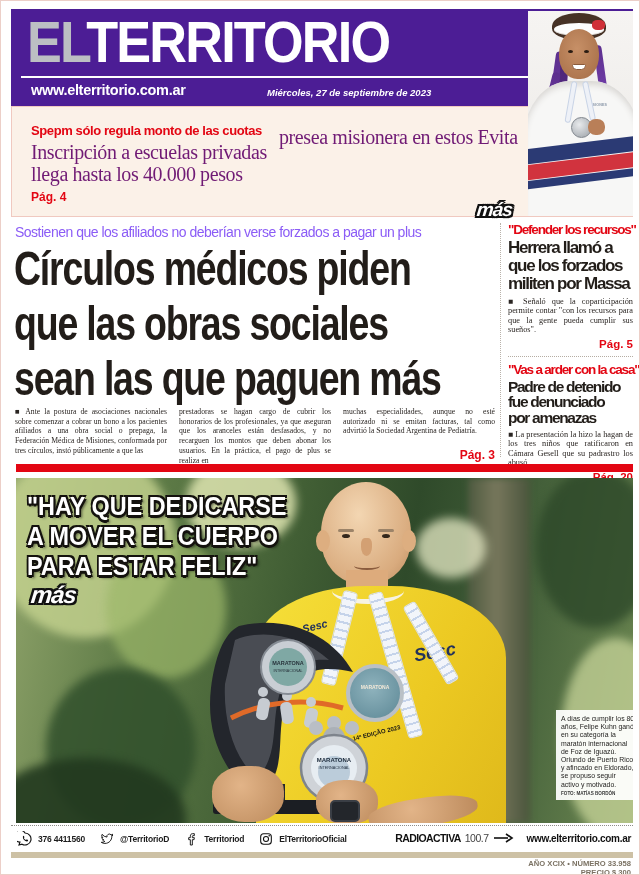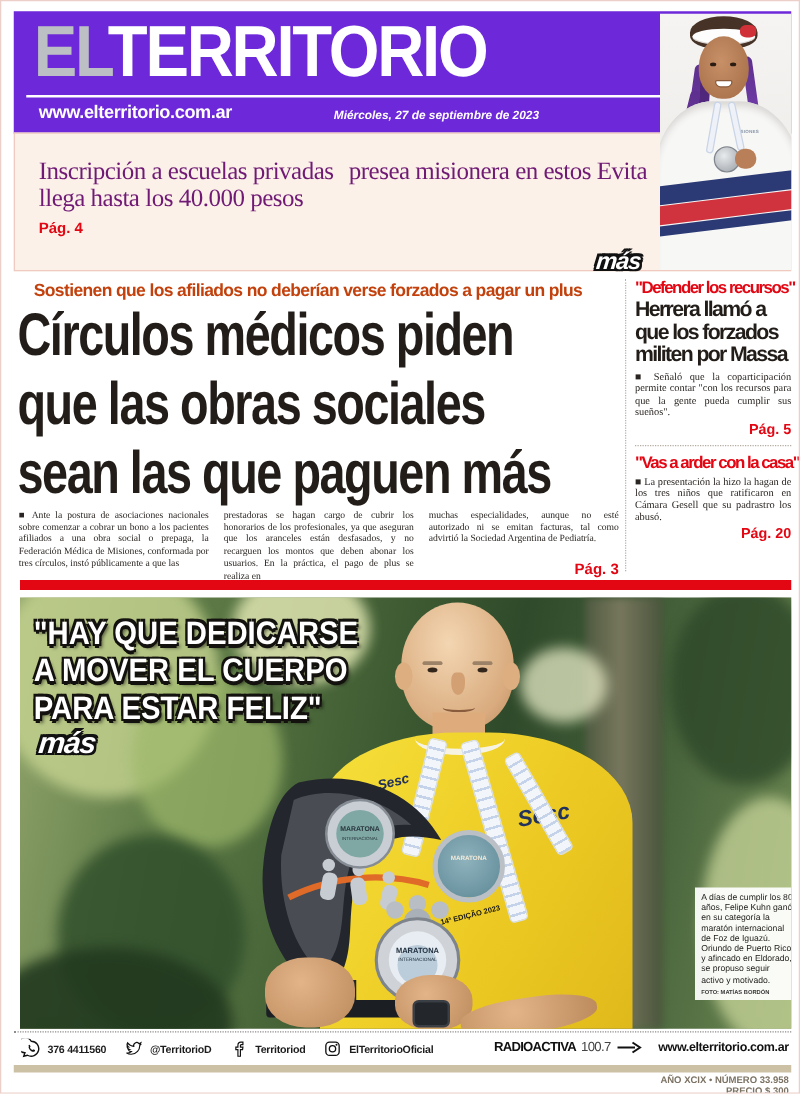--- a/index.html
+++ b/index.html
@@ -2,21 +2,21 @@
 <html><head>
 <meta charset="utf-8">
 <style>
   * { box-sizing: border-box; }
   html,body { margin:0; padding:0; background:#fff; }
   body { width:640px; height:875px; font-family:"Liberation Sans",sans-serif; }
   #page { position:relative; width:640px; height:875px; background:#fff; overflow:hidden; border:1px solid #eccfc8; }
   .abs { position:absolute; }
 
   
-  .masthead { left:10px; top:8px; width:622px; height:98px; background:#6d28d9; }
+  .masthead { left:10px; top:8px; width:622px; height:98px; background:#4c1d95; }
   .logo { left:16px; top:0px; font-size:58px; font-weight:bold; letter-spacing:-2px; white-space:nowrap;
           transform:scaleX(.9); transform-origin:left top; line-height:66px;}
   .logo .el { color:#bcbfc3; } .logo .rest { color:#ffffff; }
   .m-rule { left:10px; width:602px; top:67px; height:2px; background:#fff; }
   .m-url { left:20px; top:73px; color:#fff; font-weight:bold; font-size:14.5px; letter-spacing:-0.3px; }
   .m-date { left:256px; top:78px; color:#fff; font-weight:bold; font-style:italic; font-size:9.5px; }
 
   
   .girl { left:527px; top:10px; width:105px; height:205px; background:linear-gradient(#f6f4f2,#ebe9e6); overflow:hidden; z-index:6; }
   .g-hairtop { left:24px; top:2px; width:54px; height:26px; background:#463226; border-radius:50% 50% 40% 40%; }
@@ -40,21 +40,21 @@
   .t-box2 { left:267px; top:16px; width:250px; }
   .t-kicker { font-size:13px; letter-spacing:-0.4px; white-space:nowrap; }
   .t-line { font-family:"Liberation Serif","DejaVu Serif",serif; font-size:20px; line-height:21.5px; color:#701a75; letter-spacing:-0.4px; white-space:nowrap; }
   .t-hl { margin-top:4px; }
   .t-page { color:#e30613; font-weight:bold; font-size:12px; text-align:left; margin-top:5px; width:225px;}
   .mas { font-weight:bold; font-style:italic; color:#fff; letter-spacing:-1px; transform:skewX(-6deg);
          text-shadow:-2px -2px 0 #111,2px -2px 0 #111,-2px 2px 0 #111,2px 2px 0 #111,0 2px 0 #111,2px 0 0 #111,-2px 0 0 #111,0 -2px 0 #111; }
   .t-mas { left:198px; top:76px; font-size:19px; }
 
   
-  .lead-kicker { left:26px; top:223px; font-size:14px; font-weight:bold; color:#c2410c; letter-spacing:-0.5px; white-space:nowrap; }
+  .lead-kicker { left:14px; top:223px; font-size:14px; font-weight:normal; color:#8b5cf6; letter-spacing:-0.5px; white-space:nowrap; }
   .lead-hl { left:13px; top:240px; width:495px; color:#221d19; }
   .hl-line { font-size:48px; font-weight:bold; letter-spacing:-1.5px; line-height:55px; white-space:nowrap;
              transform:scaleX(.78); transform-origin:left center; }
   .lead-body { left:14px; top:406px; width:480px; display:flex; gap:12px; }
   .lead-col { width:152px; font-family:"Liberation Serif","DejaVu Serif",serif; font-size:7.7px; line-height:9.7px; color:#2a2522; text-align:justify; }
   .lead-page { left:390px; top:447px; width:104px; text-align:right; color:#e30613; font-weight:bold; font-size:12px; }
   .v-div { left:499px; top:222px; height:234px; border-left:1px dotted #b9b2aa; }
 
   
   .rcol { left:507px; top:221px; width:125px; }
@@ -142,20 +142,21 @@
     </div>
     <div class="abs g-jtext">MISIONES</div>
     <div class="abs g-lan" style="left:40px; top:70px; height:42px; transform:rotate(10deg);"></div>
     <div class="abs g-lan" style="left:58px; top:70px; height:40px; transform:rotate(-12deg);"></div>
     <div class="abs g-medal"></div>
     <div class="abs g-hand"></div>
   </div>
 
   <div class="abs teasers">
     <div class="abs t-box1">
+      <div class="kicker t-kicker">Spepm sólo regula monto de las cuotas</div>
       <div class="t-hl">
         <div class="t-line">Inscripción a escuelas privadas</div>
         <div class="t-line">llega hasta los 40.000 pesos</div>
       </div>
       <div class="t-page">Pág. 4</div>
     </div>
     <div class="abs t-box2">
       <div class="t-hl">
         <div class="t-line">presea misionera en estos Evita</div>
       </div>
@@ -184,20 +185,25 @@
         <div>Herrera llamó a</div>
         <div>que los forzados</div>
         <div>militen por Massa</div>
       </div>
       <div class="ra-body">■ Señaló que la coparticipación permite contar "con los recursos para que la gente pueda cumplir sus sueños".</div>
       <div class="ra-page">Pág. 5</div>
     </div>
     <div class="ra-sep"></div>
     <div>
       <div class="ra-kicker">"Vas a arder con la casa"</div>
+      <div class="ra-hl sm">
+        <div>Padre de detenido</div>
+        <div>fue denunciado</div>
+        <div>por amenazas</div>
+      </div>
       <div class="ra-body">■ La presentación la hizo la hagan de los tres niños que ratificaron en Cámara Gesell que su padrastro los abusó.</div>
       <div class="ra-page">Pág. 20</div>
     </div>
   </div>
 
   <div class="abs red-strip"></div>
 
   <div class="abs photo">
 
     <div class="abs bokeh" style="left:-20px; top:-30px; width:180px; height:190px; background:#c6d490; opacity:.8;"></div>

